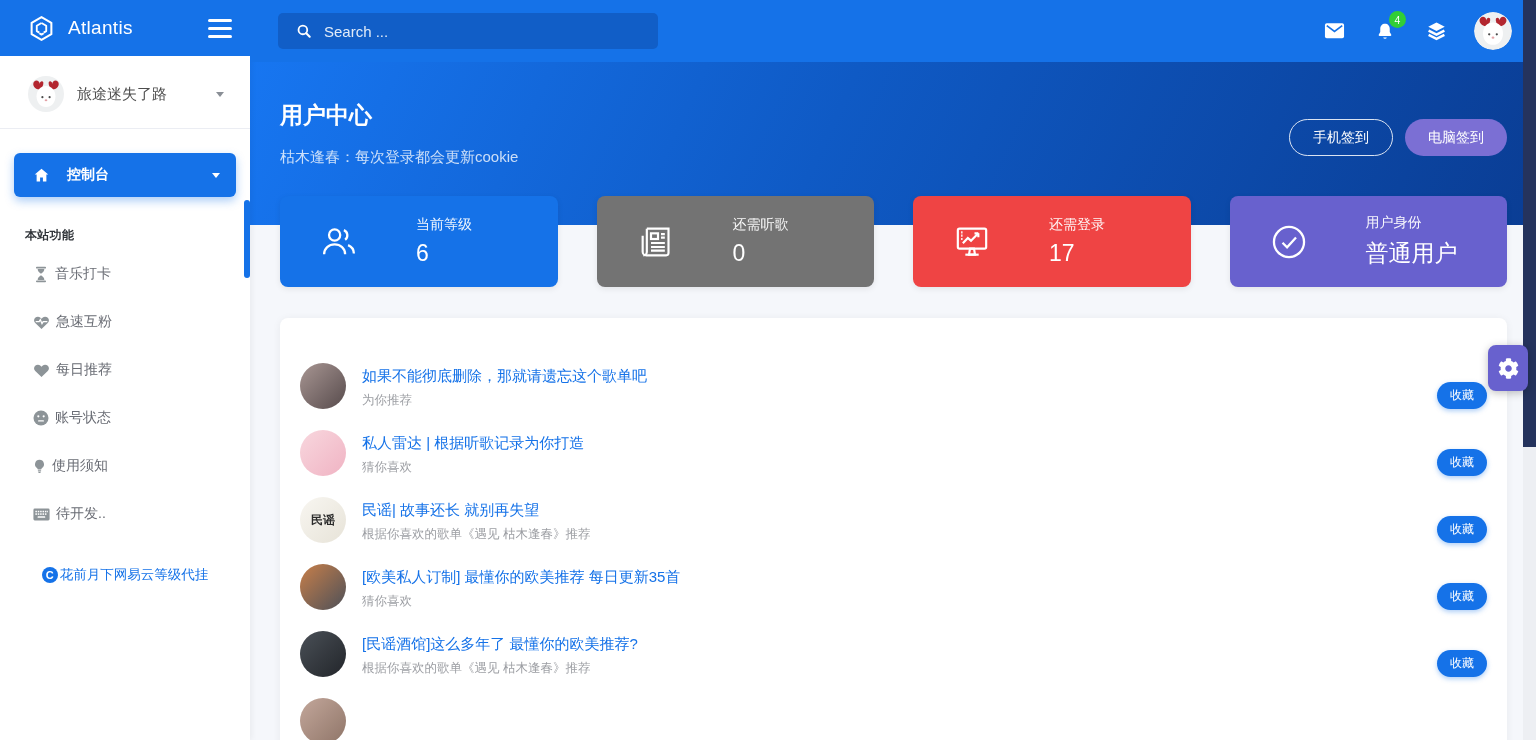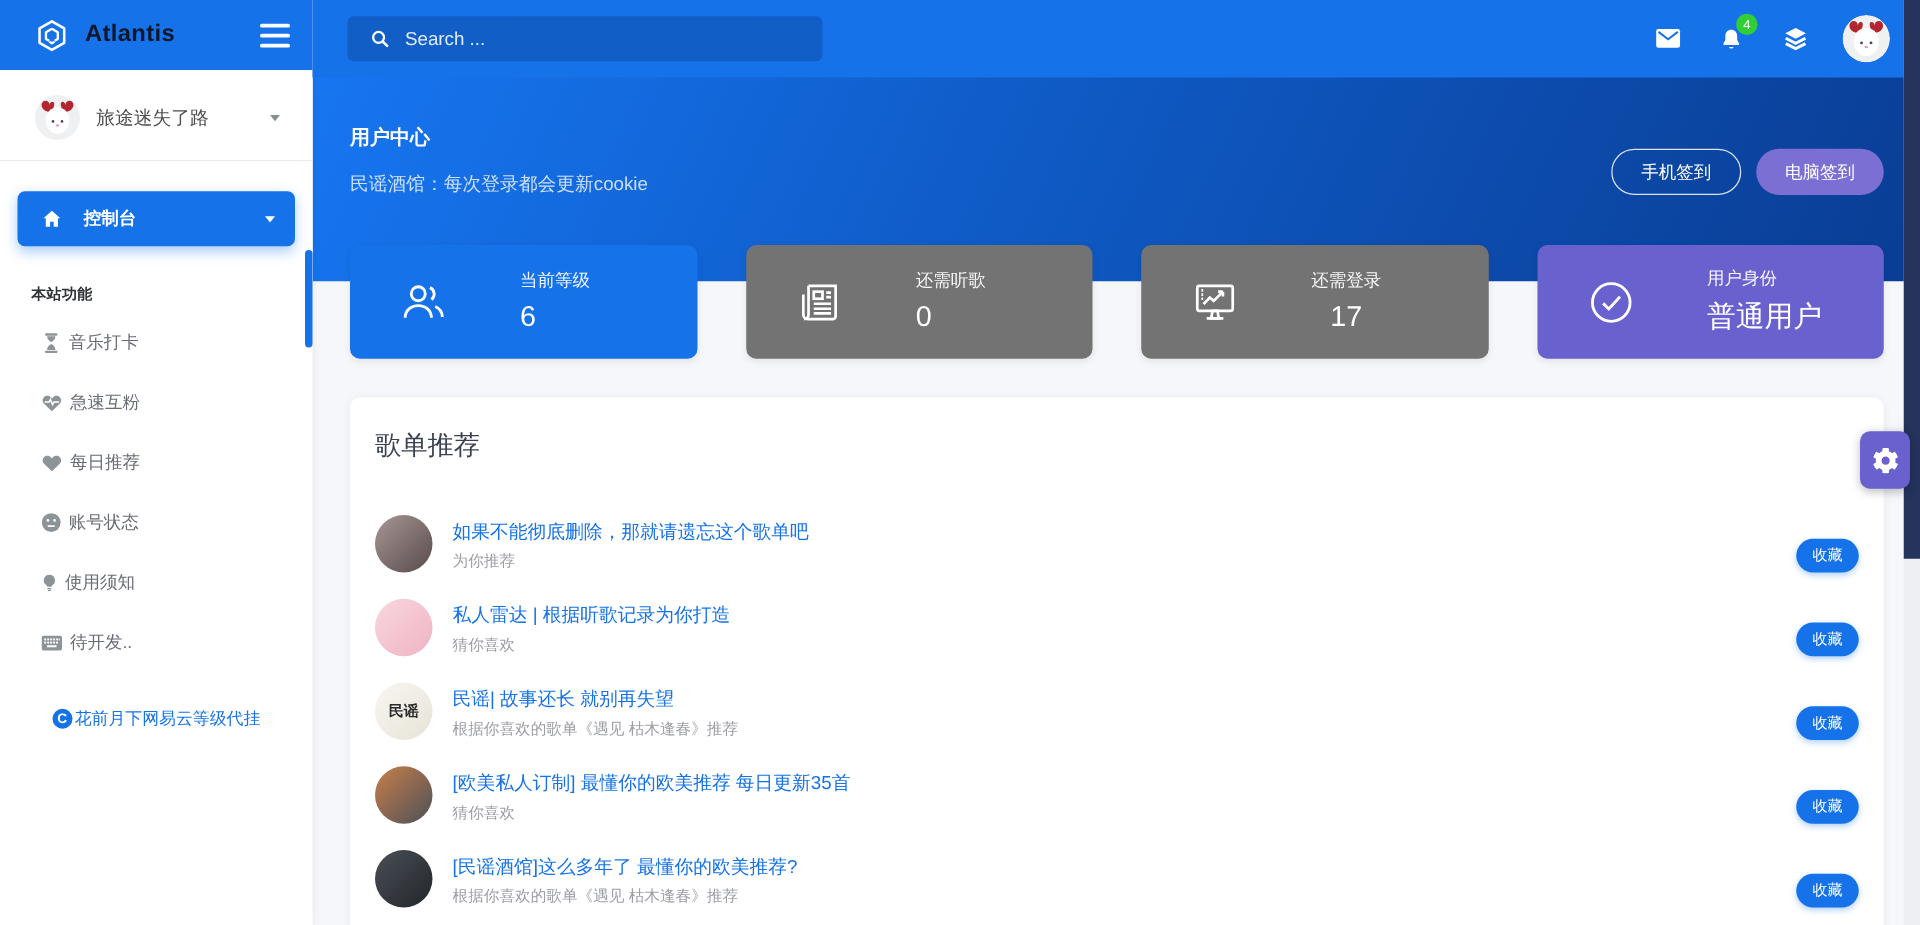--- a/index.html
+++ b/index.html
@@ -3,21 +3,21 @@
 <meta charset="utf-8">
 <style>
   * { box-sizing: border-box; margin: 0; padding: 0; }
   html, body { width: 1536px; height: 740px; overflow: hidden; }
   body { font-family: "Liberation Sans", "DejaVu Sans", sans-serif; background: #f5f7fb; position: relative; }
   button { font-family: inherit; cursor: pointer; }
 
   
   .logo-header { position: fixed; left: 0; top: 0; width: 250px; height: 56px; background: #1572E8; display: flex; align-items: center; padding: 0 18px 0 28px; z-index: 40; }
   .brand { display: flex; align-items: center; }
-  .brand-name { color: #0f172a; font-size: 19px; font-weight: bold; margin-left: 13px; letter-spacing: .3px; }
+  .brand-name { color: #ffffff; font-size: 19px; font-weight: normal; margin-left: 13px; letter-spacing: .3px; }
   .hamburger { margin-left: auto; width: 24px; height: 19px; background: none; border: none; display: flex; flex-direction: column; justify-content: space-between; }
   .hamburger span { display: block; height: 3px; border-radius: 2px; background: #fff; }
 
   .topbar { position: fixed; left: 250px; top: 0; right: 0; height: 62px; background: #1572E8; display: flex; align-items: center; z-index: 39; }
   .search-box { margin-left: 28px; width: 380px; height: 36px; background: #115ec7; border-radius: 5px; display: flex; align-items: center; padding: 0 12px; }
   .search-box svg { flex-shrink: 0; margin: 0 11px 0 5px; }
   .search-box input { flex: 1; background: transparent; border: none; outline: none; color: #fff; font-size: 15px; }
   .search-box input::placeholder { color: rgba(255,255,255,.88); }
   .topbar-right { margin-left: auto; margin-right: 24px; display: flex; align-items: center; gap: 25px; }
   .tb-icon-btn { background: none; border: none; position: relative; display: flex; align-items: center; justify-content: center; width: 26px; height: 26px; }
@@ -38,36 +38,36 @@
   .menu-item { display: flex; align-items: center; height: 48px; padding-left: 31px; background: none; border: none; width: 100%; }
   .menu-item svg { flex-shrink: 0; }
   .menu-item .label { margin-left: 4px; font-size: 14px; color: #696c74; }
   .promo-link { display: flex; align-items: center; justify-content: center; margin-top: 28px; text-decoration: none; color: #1572E8; font-size: 13.5px; }
   .c-icon { display: inline-flex; align-items: center; justify-content: center; width: 16px; height: 16px; border-radius: 50%; background: #1572E8; color: #fff; font-size: 11px; font-weight: bold; margin-right: 2px; }
   .sb-scroll-thumb { position: absolute; right: 0; top: 144px; width: 6px; height: 78px; background: #1572E8; border-radius: 3px; }
 
   
   .main { position: fixed; left: 250px; top: 56px; right: 0; bottom: 0; overflow: hidden; background: #f5f7fb; }
   .panel { height: 169px; background: linear-gradient(115deg, #1776F1 0%, #0f5ac5 45%, #0A3D94 100%); padding: 44px 29px 0 30px; display: flex; justify-content: space-between; }
-  .page-title { color: #fff; font-size: 16px; font-weight: bold; }
+  .page-title { color: #fff; font-size: 23px; font-weight: bold; }
   .page-subtitle { margin-top: 17px; color: rgba(255,255,255,.78); font-size: 15px; }
   .panel-actions { display: flex; gap: 12px; margin-top: 19px; }
   .pill-btn { height: 37px; padding: 0 23px; border-radius: 40px; font-size: 14px; color: #fff; }
   .pill-btn.outline { background: transparent; border: 1px solid rgba(255,255,255,.85); }
   .pill-btn.filled { background: #7B6FD4; border: none; }
 
   .stats-row { display: flex; gap: 39px; margin: -29px 29px 0 30px; position: relative; z-index: 2; }
   .stat-card { flex: 1; height: 91px; border-radius: 8px; display: flex; align-items: center; padding-left: 34px; color: #fff; box-shadow: 0 2px 6px rgba(0,0,0,.08); }
   .stat-card .s-icon { width: 50px; display: flex; justify-content: center; }
   .stat-text { margin-left: 52px; }
   .stat-label { font-size: 14px; color: rgba(255,255,255,.95); }
   .stat-value { font-size: 23px; margin-top: 6px; }
   .bg-primary { background: #1572E8; }
   .bg-info { background: #737373; }
-  .bg-success { background: #737373; text-align: center; }
+  .bg-success { background: #ef4444; }
   .bg-secondary { background: #6861CE; }
 
   .content-card { margin: 31px 29px 0 30px; background: #fff; border-radius: 8px; box-shadow: 0 1px 8px rgba(0,0,0,.06); padding: 24px 20px; min-height: 620px; }
   .card-title { font-size: 21px; font-weight: 400; color: #3a3f51; margin-bottom: 21px; }
   .prow { display: flex; align-items: flex-end; height: 67px; }
   .p-avatar { width: 46px; height: 46px; border-radius: 50%; flex-shrink: 0; display: flex; align-items: center; justify-content: center; font-size: 12px; font-weight: bold; color: #2b2b2b; font-family: "Liberation Serif", "DejaVu Serif", serif; }
   .p-text { margin-left: 16px; }
   .p-title { font-size: 15px; color: #1572E8; }
   .p-sub { font-size: 12.5px; color: #9c9ea3; margin-top: 6px; }
   .fav-btn { margin-left: auto; width: 50px; height: 27px; border-radius: 14px; background: #1572E8; border: none; color: #fff; font-size: 12px; box-shadow: 0 2px 5px rgba(21,114,232,.35); }
@@ -231,21 +231,21 @@
     <span class="c-icon">C</span>
     <span>花前月下网易云等级代挂</span>
   </a>
   <div class="sb-scroll-thumb"></div>
 </aside>
 
 <main class="main">
   <div class="panel">
     <div>
       <div class="page-title">用户中心</div>
-      <div class="page-subtitle">民谣酒馆：每次登录都会更新cookie</div>
+      <div class="page-subtitle">枯木逢春：每次登录都会更新cookie</div>
     </div>
     <div class="panel-actions">
       <button class="pill-btn outline">手机签到</button>
       <button class="pill-btn filled">电脑签到</button>
     </div>
   </div>
 
   <div class="stats-row">
     <div class="stat-card bg-primary">
       <span class="s-icon">
@@ -299,21 +299,20 @@
         </svg>
       </span>
       <div class="stat-text">
         <div class="stat-label">用户身份</div>
         <div class="stat-value">普通用户</div>
       </div>
     </div>
   </div>
 
   <section class="content-card">
-    <h2 class="card-title">歌单推荐</h2>
 
     <div class="prow">
       <div class="p-avatar" style="background:linear-gradient(135deg,#a89693,#574b4c)">
           <span></span>
         </div>
       <div class="p-text">
         <div class="p-title">如果不能彻底删除，那就请遗忘这个歌单吧</div>
         <div class="p-sub">为你推荐</div>
       </div>
       <button class="fav-btn">收藏</button>

